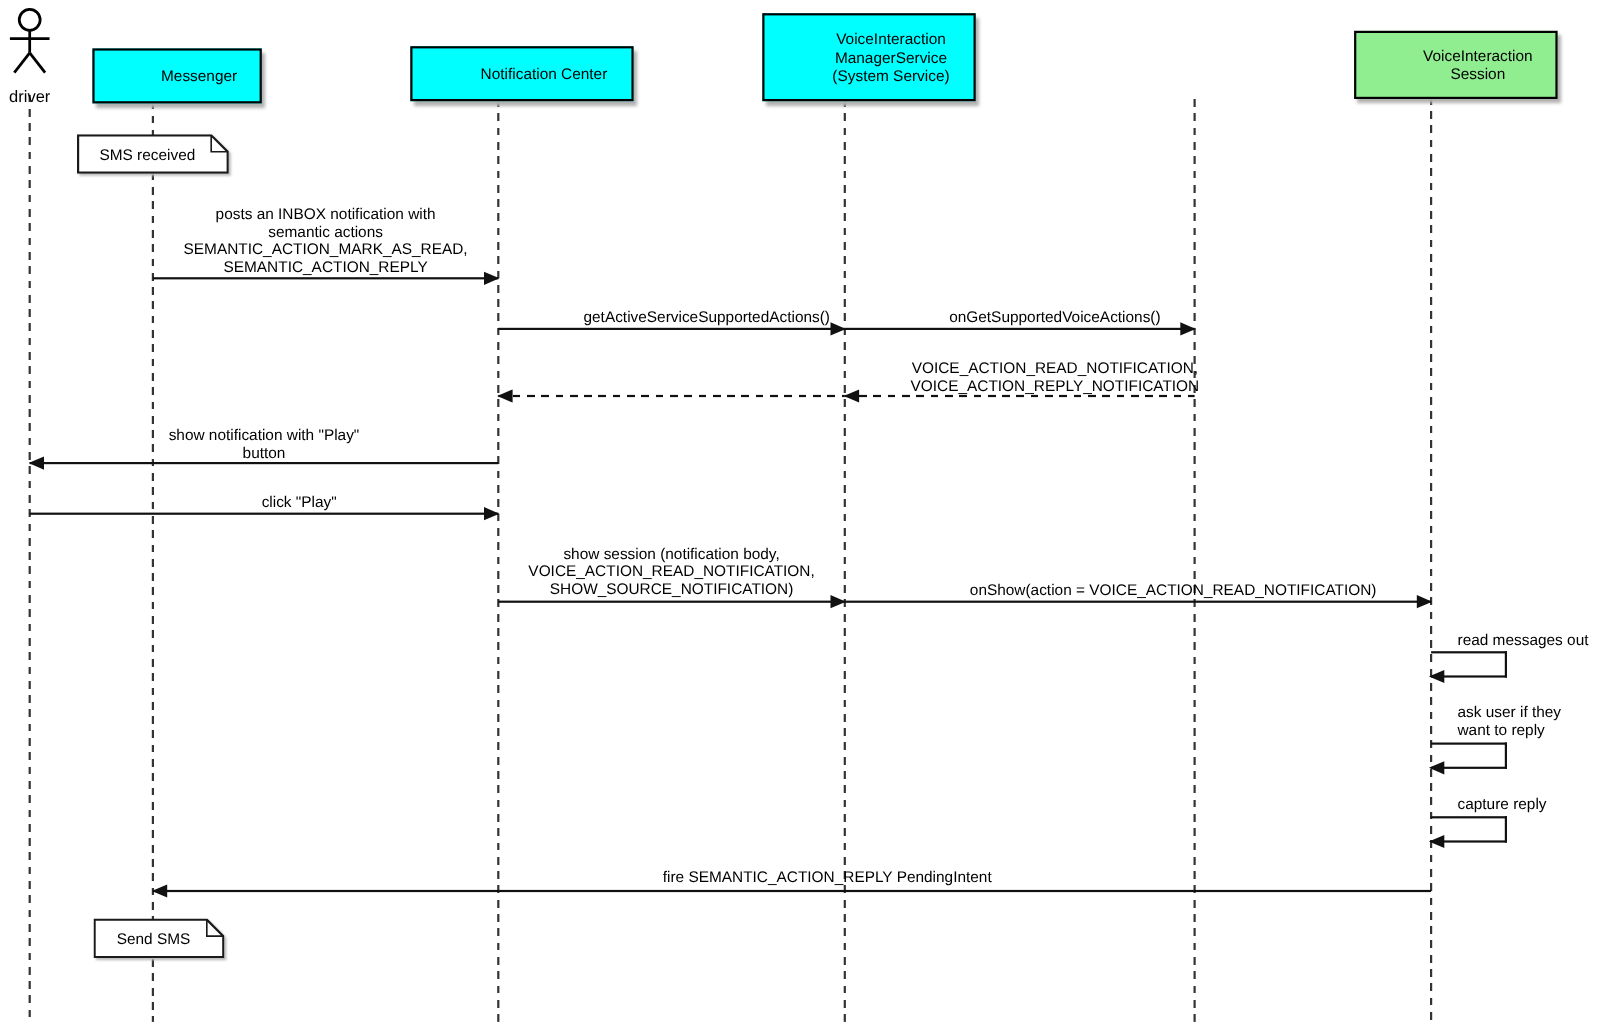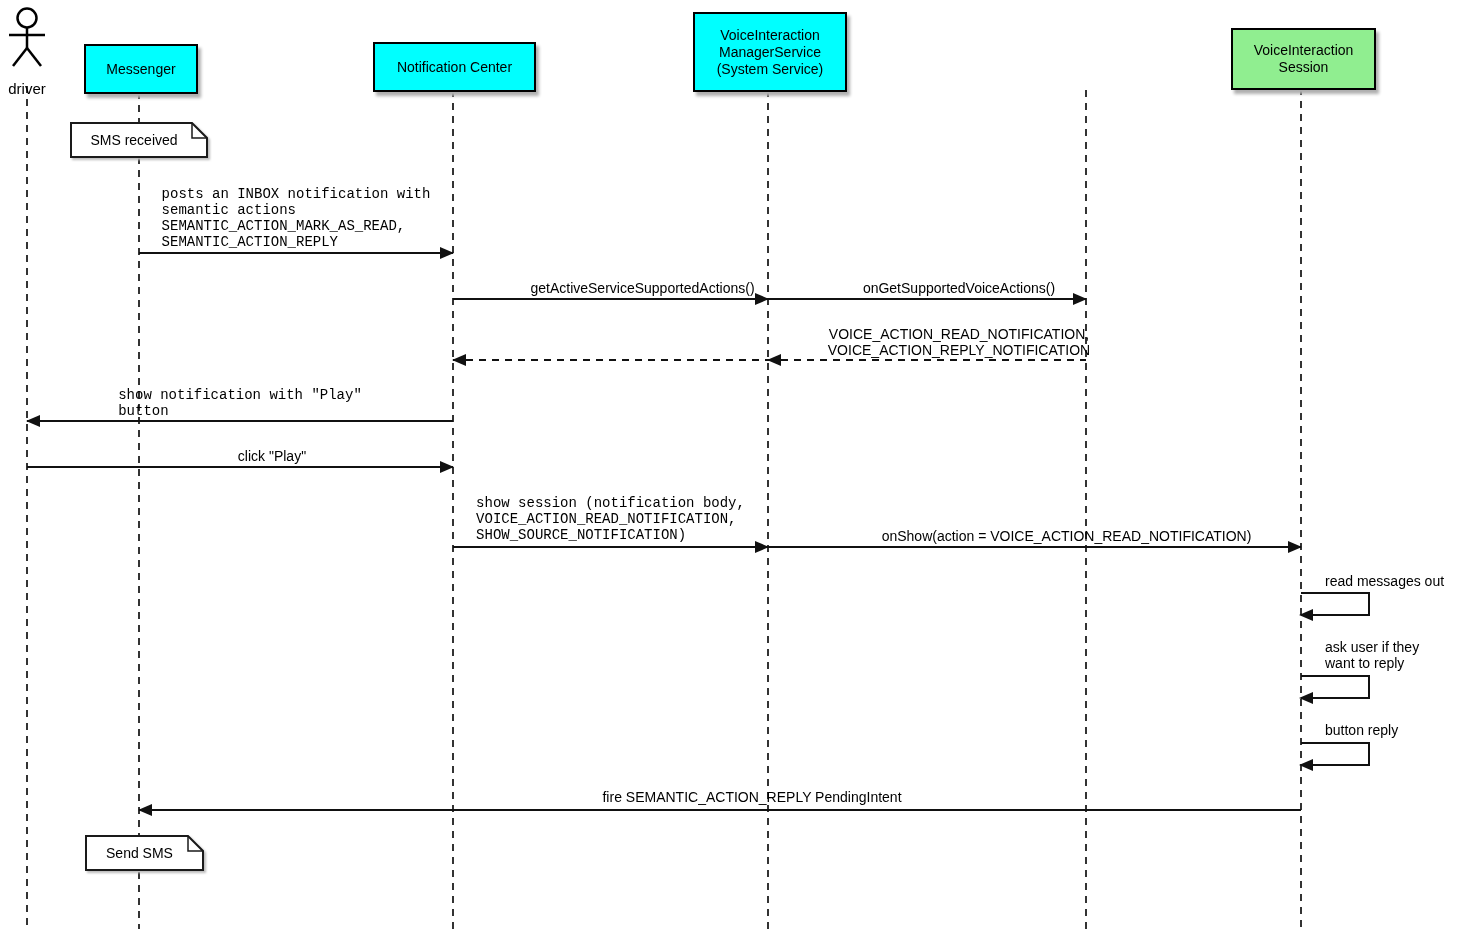--- a/index.html
+++ b/index.html
@@ -3,21 +3,21 @@
 <meta charset="utf-8">
 <style>
   html,body{margin:0;padding:0;background:#fff;}
   .canvas{
     position:relative;width:1457px;height:929px;background:#ffffff;overflow:hidden;
     font-family:"Liberation Sans","DejaVu Sans",sans-serif;font-size:14px;color:#000;
   }
   
   .box{
     position:absolute;border:2px solid #000;display:flex;align-items:center;justify-content:center;
-    text-align:center;white-space:pre-line;line-height:17px;box-shadow:3px 4px 3px #b0b0b0;z-index:3;
+    text-align:center;white-space:pre-line;line-height:17px;box-shadow:3px 4px 3px #b0b0b0;z-index:3;padding-left:40px;
   }
   .cyan{background:#00FFFF;}
   .green{background:#90EE90;}
   
   .lifeline{
     position:absolute;width:2px;z-index:0;
     background:repeating-linear-gradient(to bottom,#333 0 7px,transparent 7px 13px);
   }
   
   .msg{position:absolute;height:2px;background:#111;z-index:1;}
@@ -26,21 +26,21 @@
   .arr-r{right:-1px;top:-5px;border-left:14px solid #111;}
   .arr-l{left:-1px;top:-5px;border-right:14px solid #111;}
   
   .selfmsg{position:absolute;width:67px;height:20px;border:2px solid #111;border-left:none;z-index:1;}
   .selfmsg .arr-l{left:-2px;top:auto;bottom:-7px;}
   
   .lbl{position:absolute;line-height:16px;z-index:2;white-space:pre-line;}
   .ctr{text-align:center;margin-left:32px;}
   .lft{text-align:left;}
   .grp{display:flex;justify-content:center;}
-  .grp span{text-align:left;white-space:pre-line;display:inline-block;font-family:Liberation Mono, monospace;}
+  .grp span{text-align:center;white-space:pre-line;display:inline-block;}
   
   .note{position:absolute;z-index:4;text-decoration:underline;}
   .note svg{position:absolute;left:0;top:0;filter:drop-shadow(2px 2px 1px #bbb);}
   .note-text{position:absolute;left:0;top:0;width:100%;height:100%;display:flex;align-items:center;justify-content:center;padding-right:10px;box-sizing:border-box;}
   
   .actor-label{position:absolute;text-align:center;z-index:2;font-size:15px;}
   .actor-svg{position:absolute;z-index:2;}
 </style>
 </head>
 <body>
@@ -140,21 +140,21 @@
   <div class="selfmsg" style="left:1301px;top:592px">
     <span class="arr arr-l"></span>
   </div>
 
   <div class="lbl lft" style="left:1325px;top:639px;width:130px">ask user if they
 want to reply</div>
   <div class="selfmsg" style="left:1301px;top:675px">
     <span class="arr arr-l"></span>
   </div>
 
-  <div class="lbl lft" style="left:1325px;top:722px;width:130px">button reply</div>
+  <div class="lbl lft" style="left:1325px;top:722px;width:130px">capture reply</div>
   <div class="selfmsg" style="left:1301px;top:742px">
     <span class="arr arr-l"></span>
   </div>
 
   <div class="lbl ctr" style="left:139px;top:789px;width:1162px">fire SEMANTIC_ACTION_REPLY PendingIntent</div>
   <div class="msg" style="left:139px;top:809px;width:1162px">
     <span class="arr arr-l"></span>
   </div>
 
   <div class="note" style="left:85px;top:835px;width:119px;height:36px">

